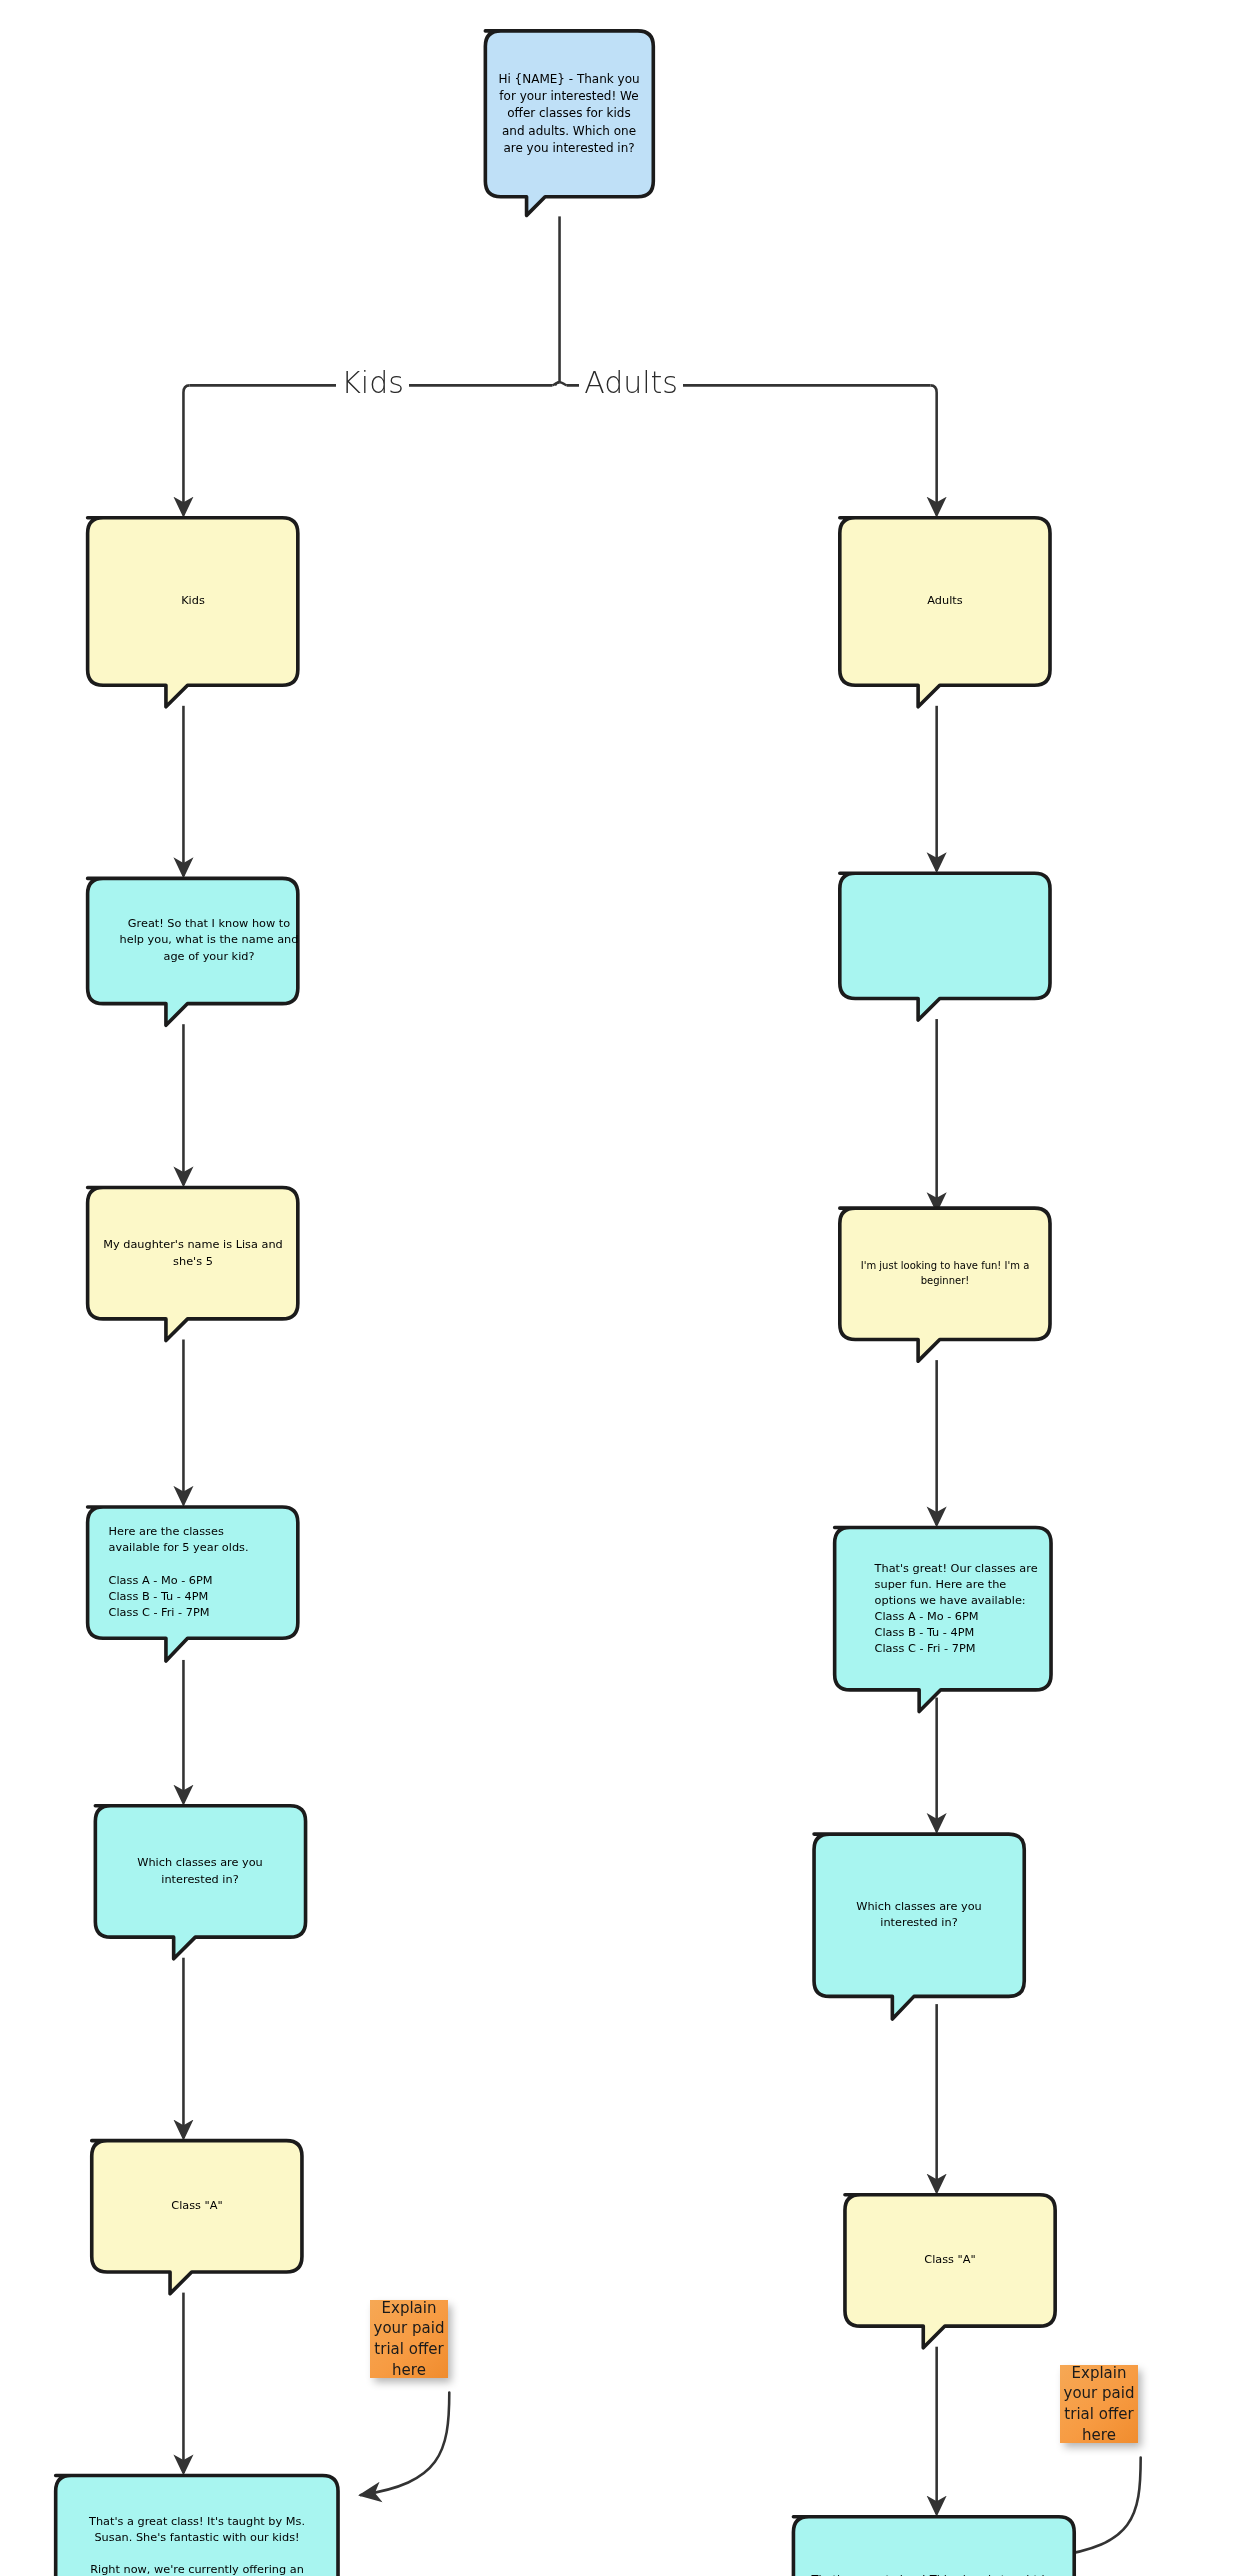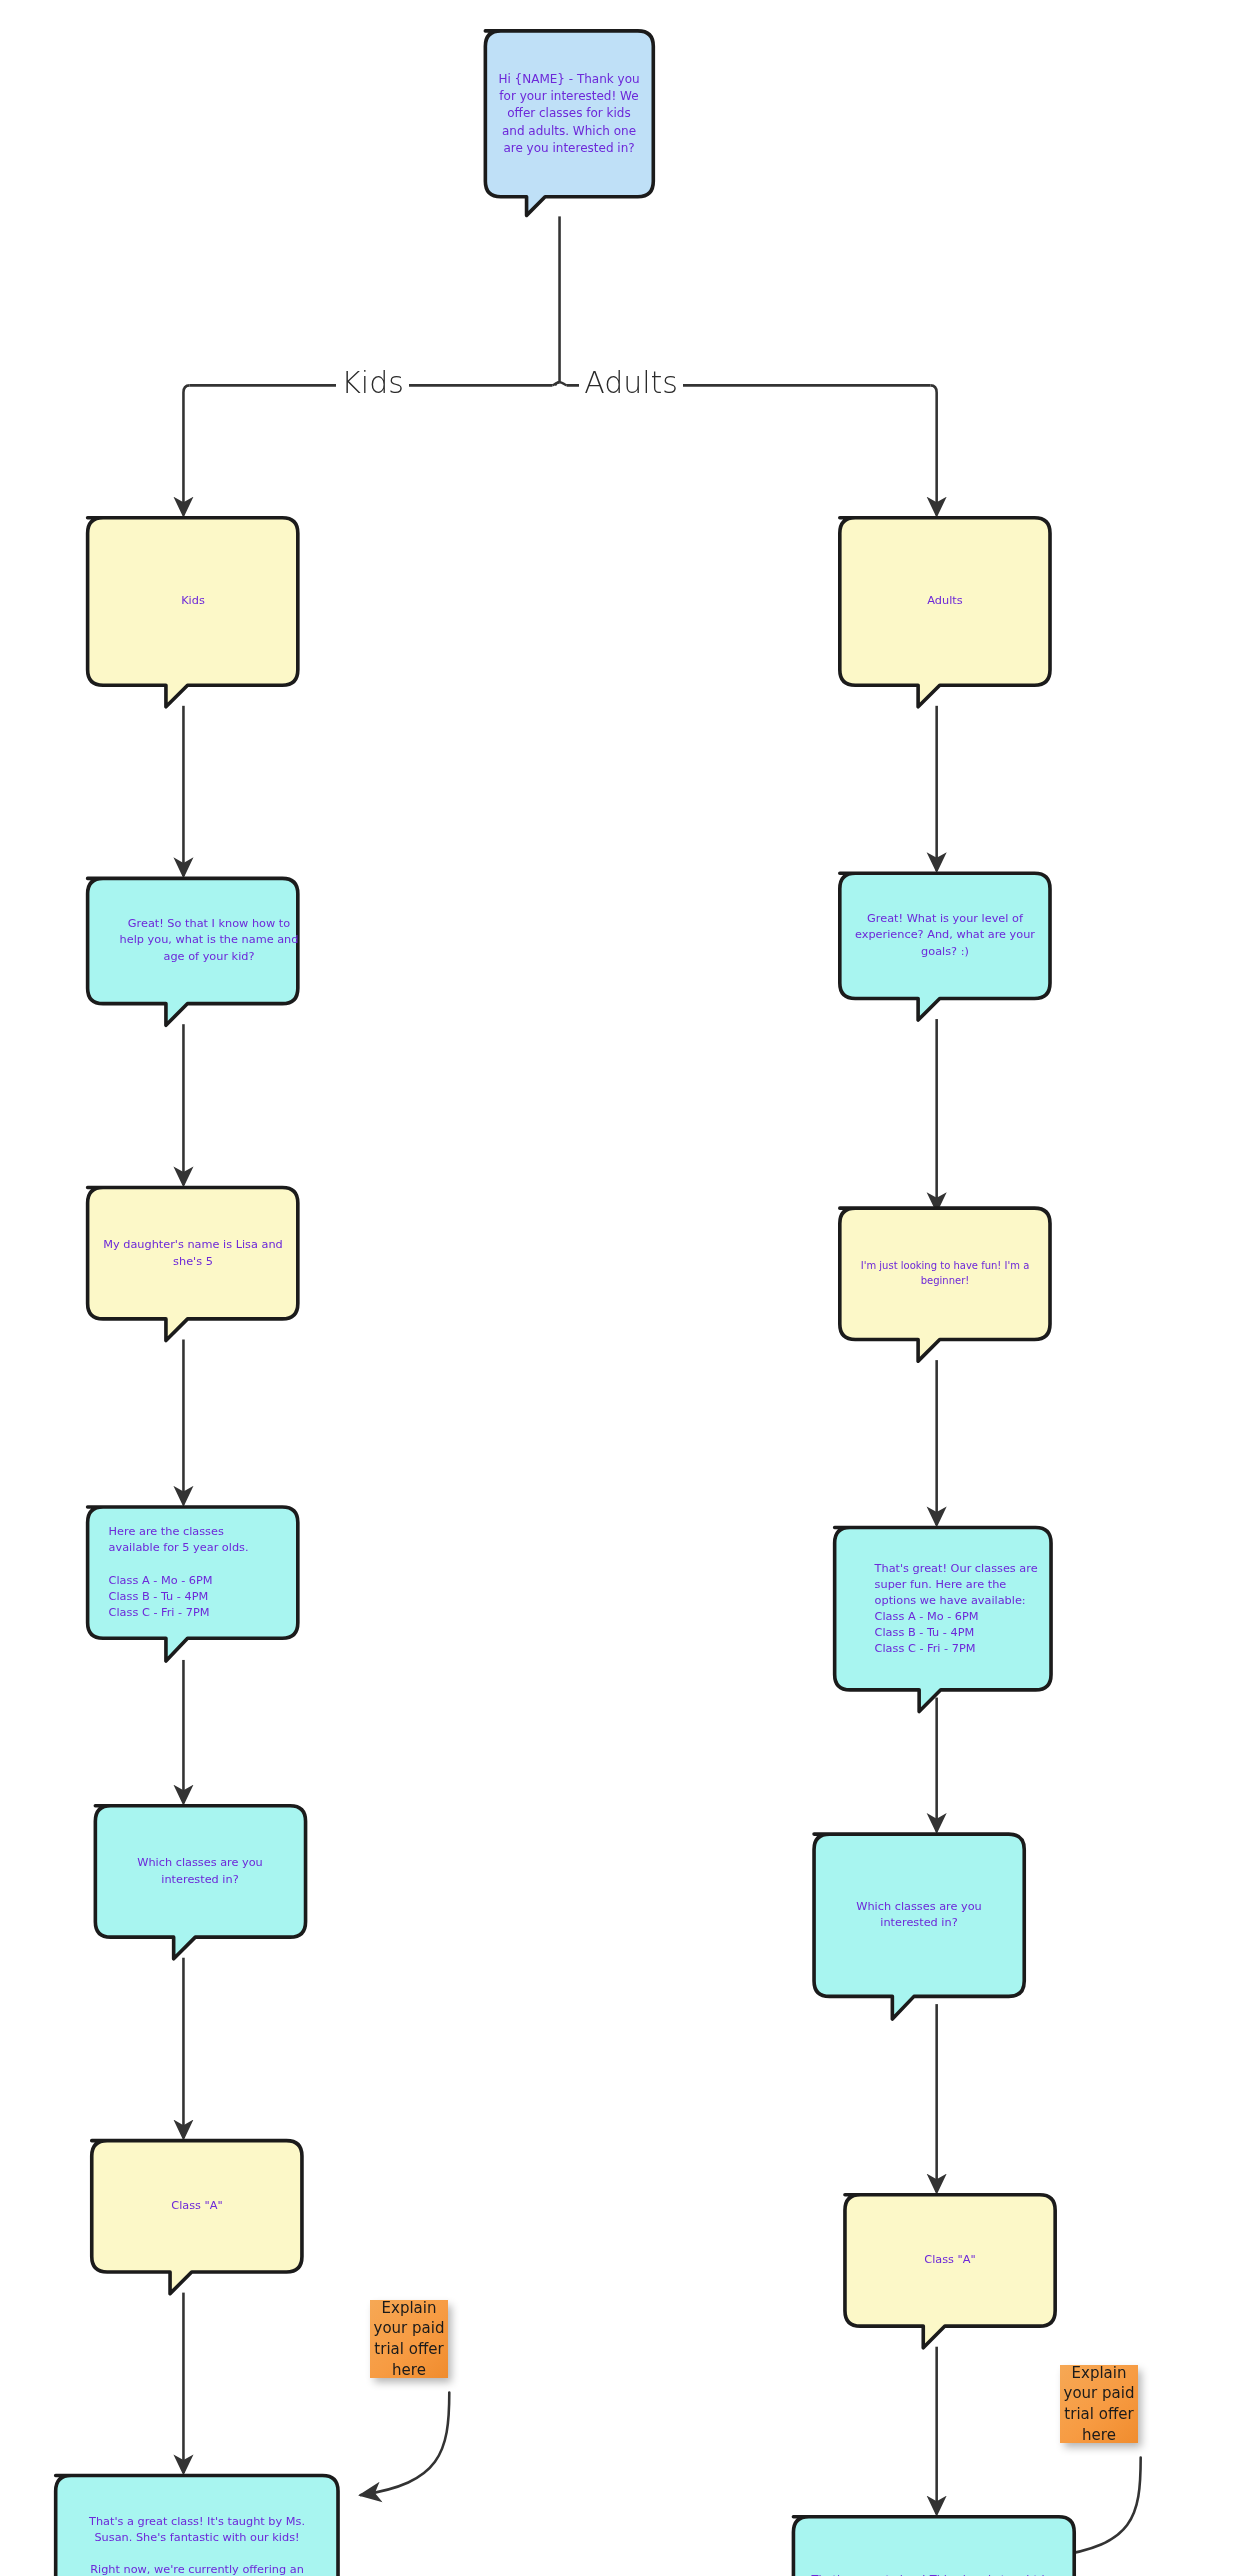--- a/index.html
+++ b/index.html
@@ -24,21 +24,21 @@
     width: 1252px;
     height: 3391px;
     pointer-events: none;
   }
   .node {
     position: absolute;
     box-sizing: border-box;
     display: flex;
     align-items: center;
     justify-content: center;
-    color: #6d28d9;
+    color: #000000;
   }
   .node .txt {
     width: 100%;
     padding: 0 13.4px;
     box-sizing: border-box;
     text-align: center;
     white-space: pre-line;
     line-height: 1.42;
   }
   .node.left-align .txt {
@@ -232,23 +232,20 @@
   <div class="node" style="left:56px; top:2476px; width:282px; height:188px; font-size:11.3px;">
     <div class="txt">That's a great class! It's taught by Ms. Susan. She's fantastic with our kids!
 
 Right now, we're currently offering an introductory offer. You can try 1 classes for $10. Is this something that you would be interested in?</div>
   </div>
 
   <div class="node" style="left:840px; top:518px; width:210px; height:167px; font-size:11.3px;">
     <div class="txt">Adults</div>
   </div>
 
-  <div class="node" style="left:840px; top:873px; width:210px; height:125px; font-size:11.3px;">
-    <div class="txt">Great! What is your level of experience? And, what are your goals? :)</div>
-  </div>
 
   <div class="node" style="left:840px; top:1208px; width:210px; height:131px; font-size:10px;">
     <div class="txt">I'm just looking to have fun! I'm a beginner!</div>
   </div>
 
   <div class="node left-align" style="left:854px; top:1528px; width:216px; height:162px; font-size:11.3px;">
     <div class="txt">That's great! Our classes are super fun. Here are the options we have available:
 Class A - Mo - 6PM
 Class B - Tu - 4PM
 Class C - Fri - 7PM</div>

